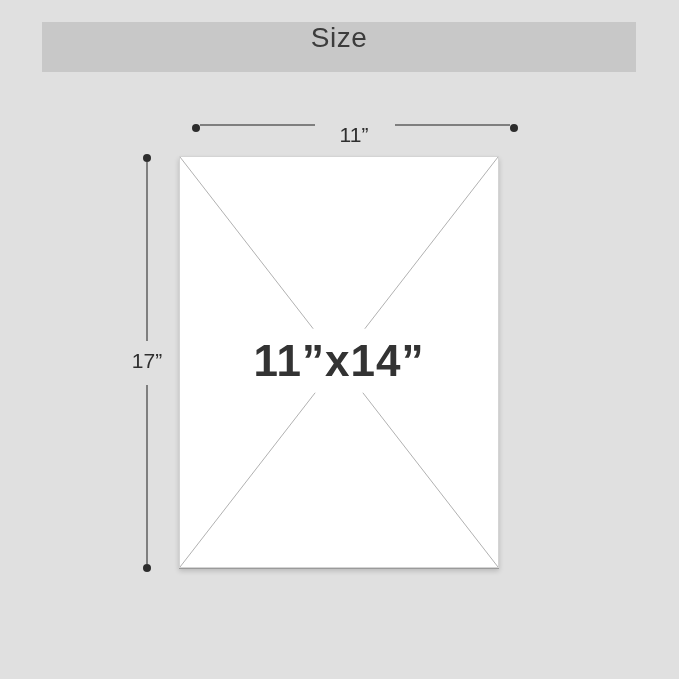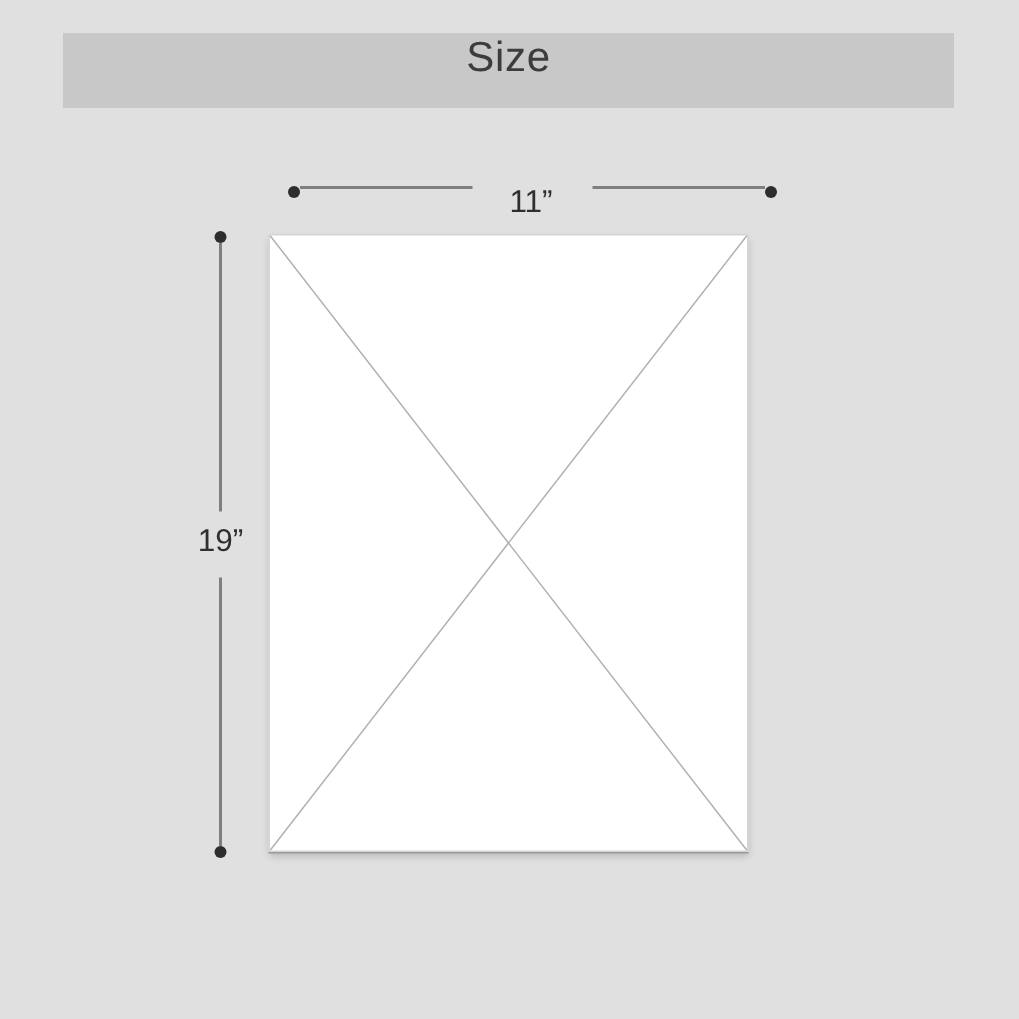--- a/index.html
+++ b/index.html
@@ -122,25 +122,26 @@
     <span class="dot"></span>
     <span class="h-line"></span>
     <span class="dim-label">11”</span>
     <span class="h-line"></span>
     <span class="dot"></span>
   </div>
 
   <div class="v-dim">
     <span class="dot"></span>
     <span class="v-line"></span>
-    <span class="dim-label">19”</span>
+    <span class="dim-label">17”</span>
     <span class="v-line"></span>
     <span class="dot"></span>
   </div>
 
   <div class="placeholder">
     <svg viewBox="0 0 320 412" preserveAspectRatio="none" aria-hidden="true">
       <line x1="0" y1="0" x2="320" y2="412"></line>
       <line x1="320" y1="0" x2="0" y2="412"></line>
     </svg>
+    <span class="size-text">11”x14”</span>
   </div>
 
 </div>
 
 </body></html>

